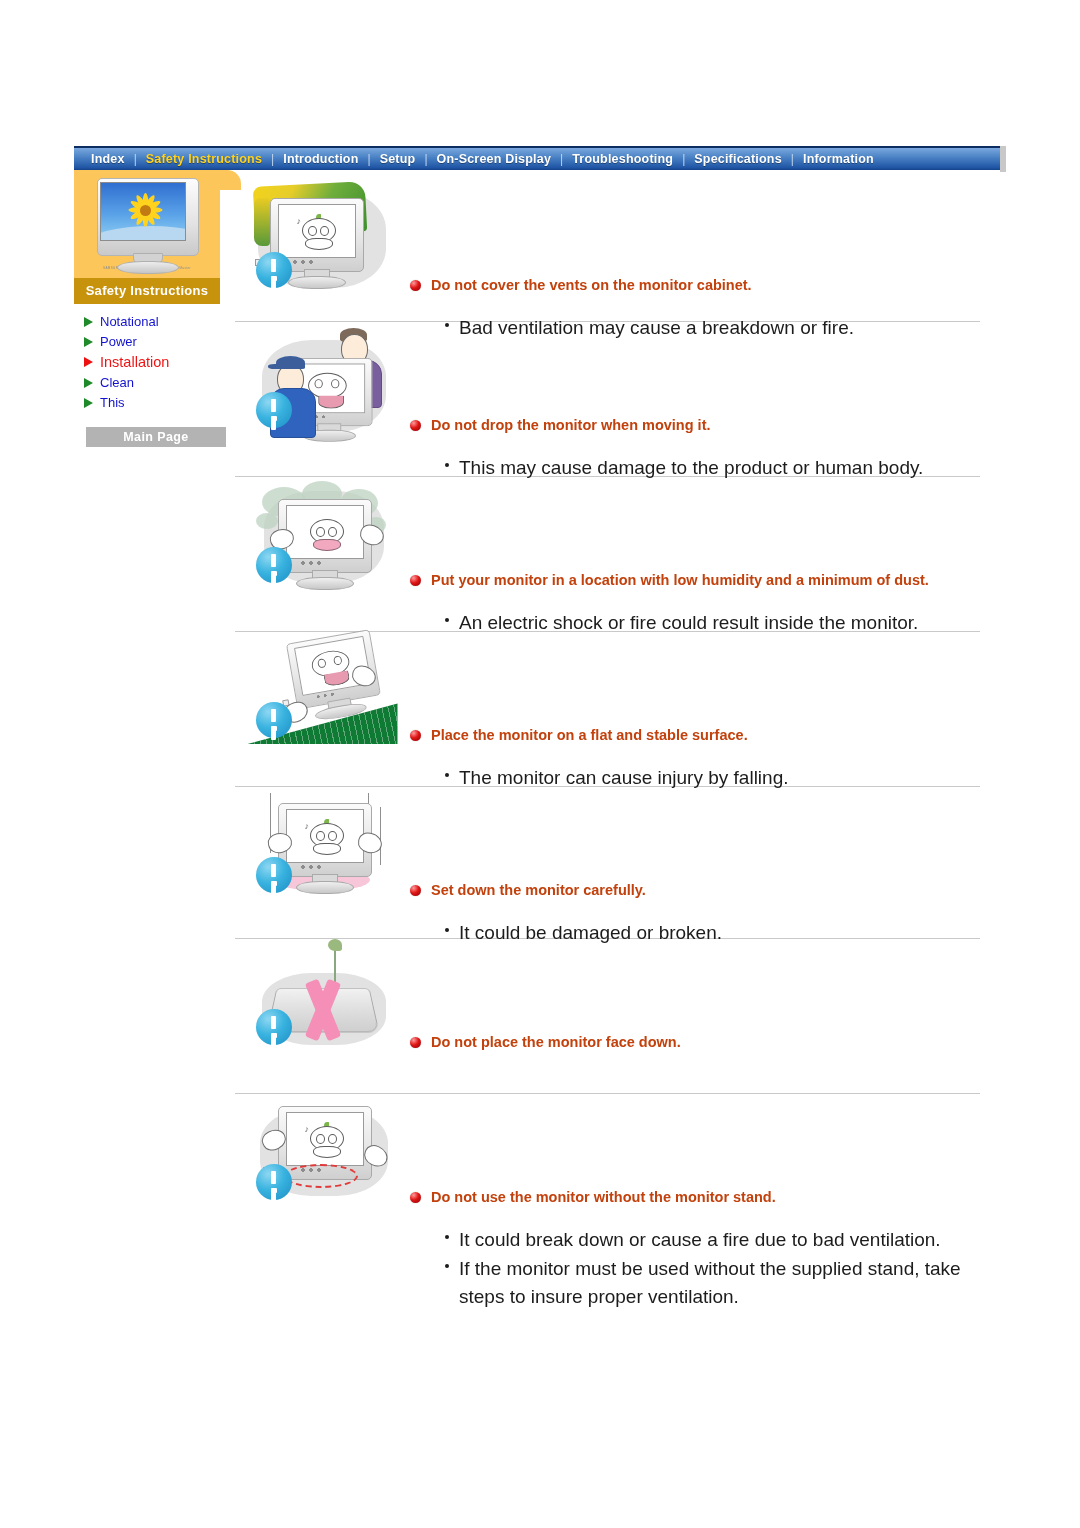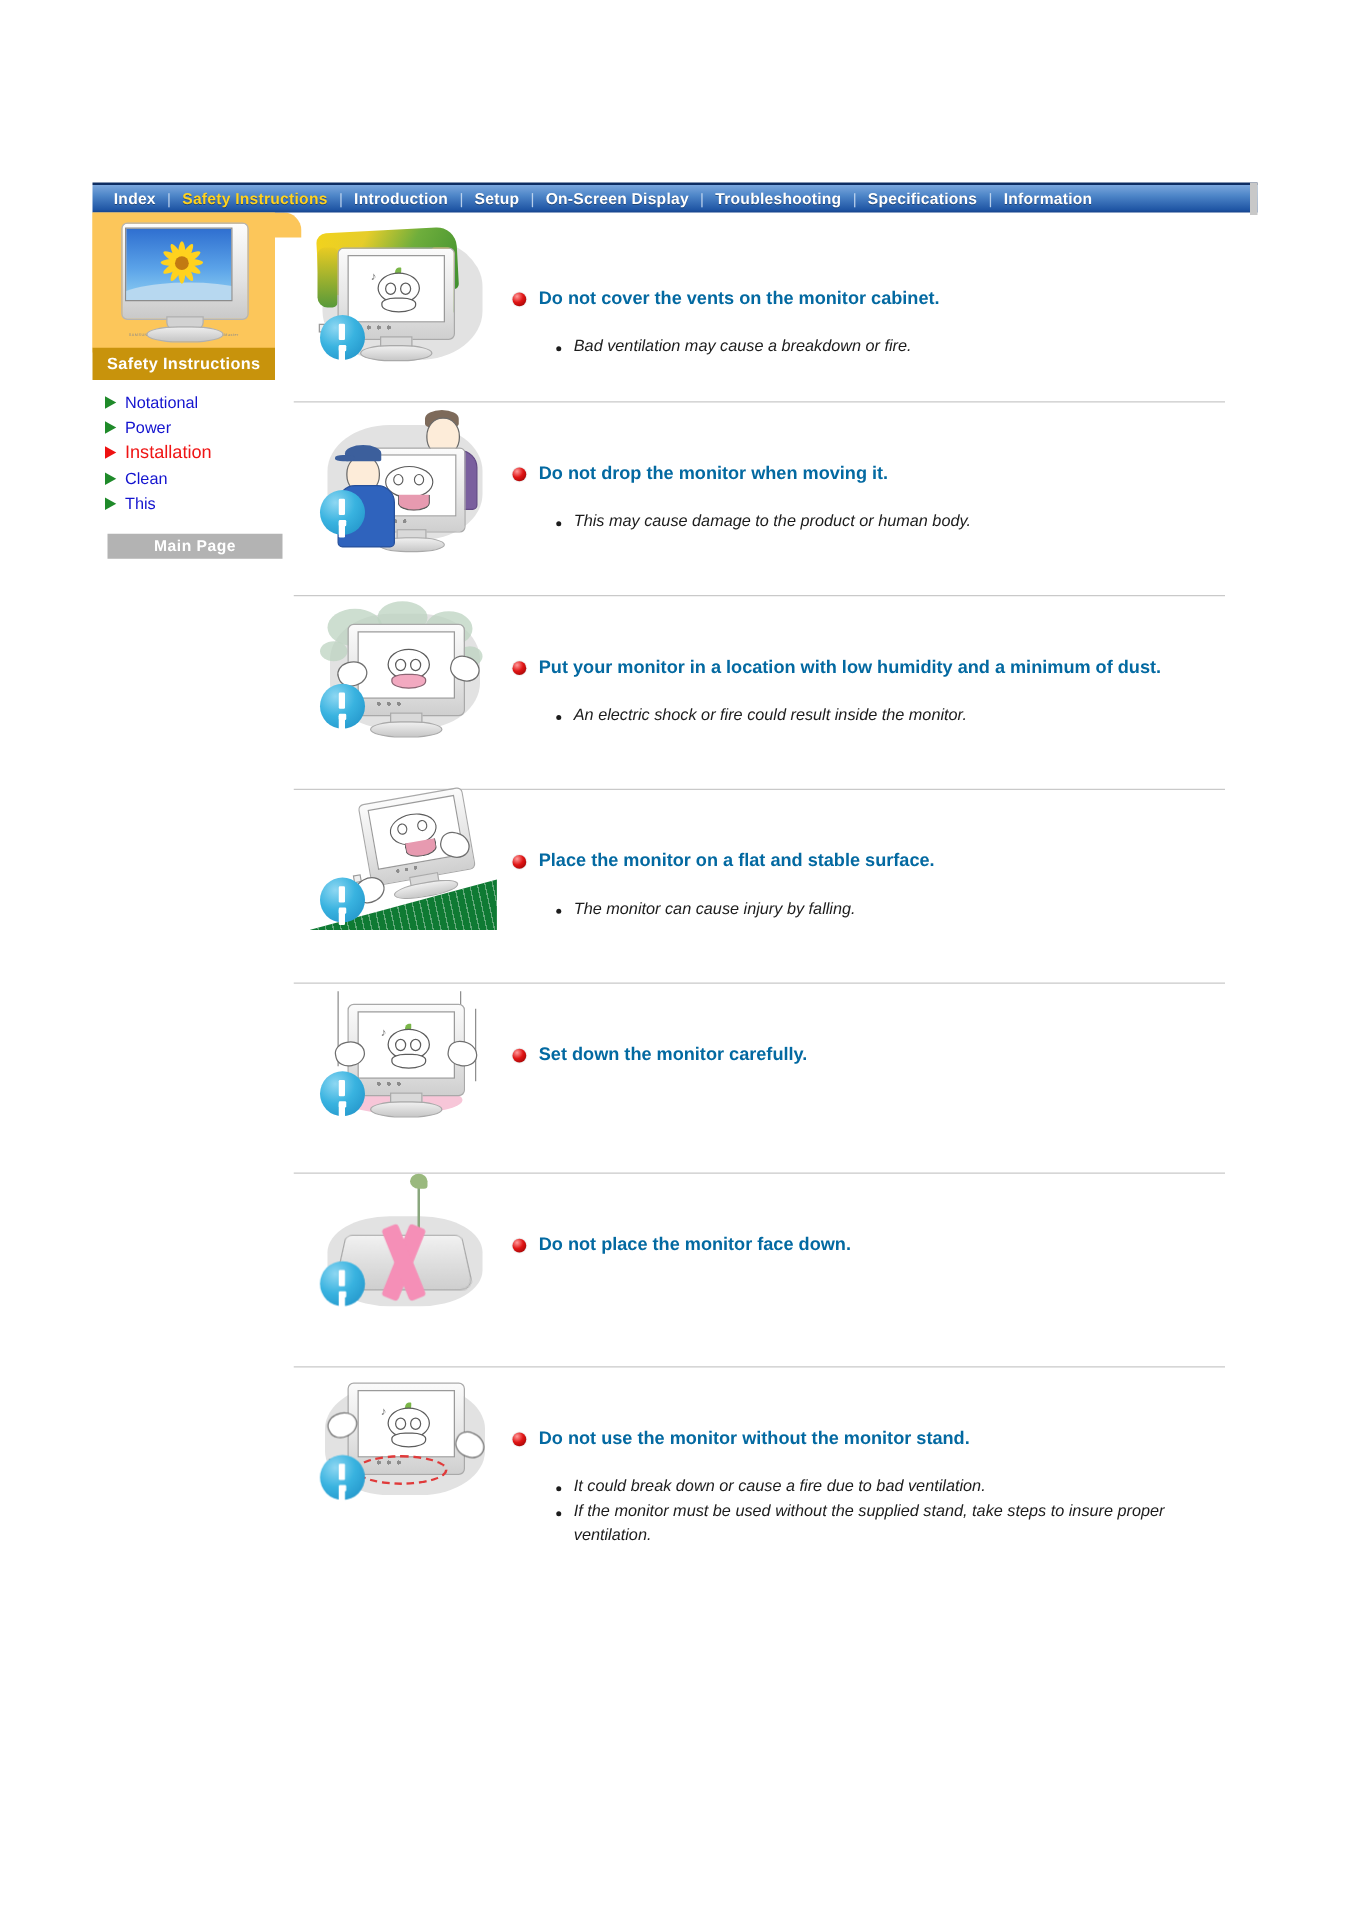--- a/index.html
+++ b/index.html
@@ -236,46 +236,46 @@
   .text-cell {
     flex: 1 1 auto;
     padding-top: 48px;
   }
   .heading {
     display: flex;
     align-items: flex-start;
     gap: 10px;
     font-size: 14.5px;
     font-weight: bold;
-    color: #0369a1;
+    color: #c2410c;
     line-height: 1.35;
     max-width: 545px;
+    margin-top: 46px;
   }
   .sphere {
     flex: 0 0 auto;
     width: 11px; height: 11px;
     margin-top: 4px;
     border-radius: 50%;
     background: radial-gradient(circle at 33% 28%, #ff9a9a 0%, #e01515 45%, #8a0000 100%);
     box-shadow: 0 0 1px rgba(0,0,0,.4);
   }
   .bullets {
     margin: 18px 0 0 32px;
     padding: 0;
     list-style: none;
   }
   .bullets li {
     position: relative;
-    font-size: 13px;
+    font-size: 19px;
     color: #1c1c1c;
     line-height: 1.45;
     padding-left: 17px;
     margin-bottom: 2px;
     max-width: 540px;
-    font-style: italic;
   }
   .bullets li:before {
     content: "";
     position: absolute;
     left: 3px; top: 9px;
     width: 4px; height: 4px;
     border-radius: 50%;
     background: #1c1c1c;
   }
 
@@ -840,20 +840,23 @@
           <div class="hand" style="left:20px;top:46px;transform:rotate(-12deg);z-index:6;"></div>
           <div class="hand" style="left:110px;top:46px;transform:rotate(12deg);z-index:6;"></div>
           <div class="warn-badge"></div>
         </div>
       </div>
       <div class="text-cell">
         <div class="heading">
           <span class="sphere"></span>
           <span>Set down the monitor carefully.</span>
         </div>
+        <ul class="bullets">
+          <li>It could be damaged or broken.</li>
+        </ul>
       </div>
     </div>
 
     <div class="section" style="height:155px">
       <div class="illus-cell">
         <div class="illus">
           <div class="shadow-blob" style="left:14px;top:34px;width:124px;height:72px;"></div>
           <div class="plug"></div>
           <div class="cable"></div>
           <div class="facedown"></div>

